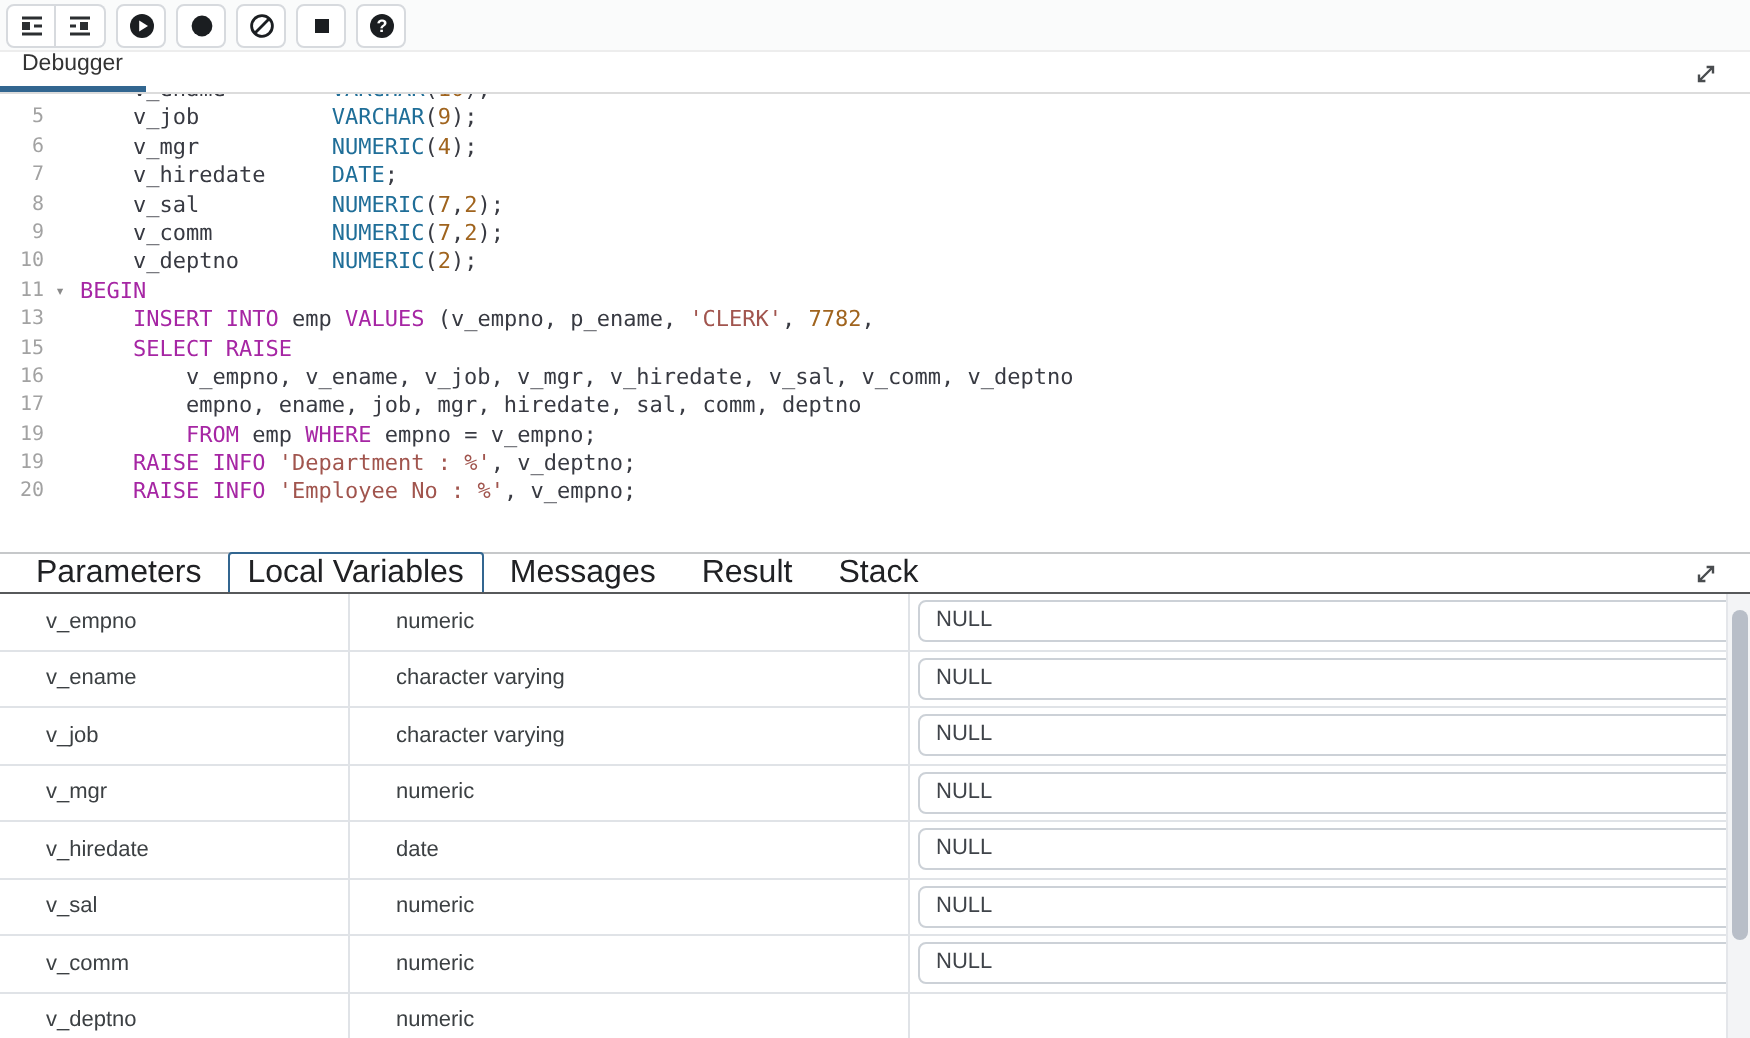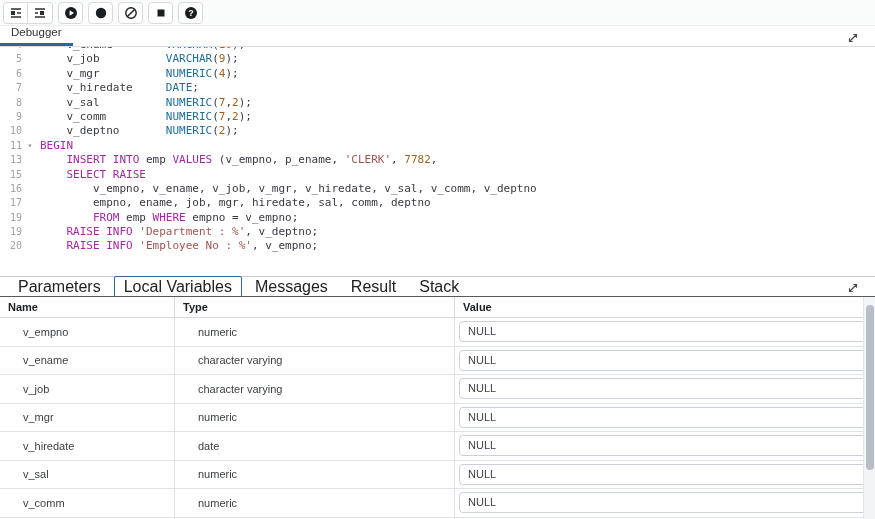--- a/index.html
+++ b/index.html
@@ -172,25 +172,20 @@
         <div class="btab">Stack</div>
       </div>
     <div class="expand-btn">
       <svg width="12" height="12">
         <path d="M2.5 9.5 L9.5 2.5 M6.3 2.5 H9.5 V5.7 M2.5 6.3 V9.5 H5.7" stroke="#4a4d50" stroke-width="1.2" fill="none"></path>
       </svg>
     </div>
   </div>
 
   <div class="grid">
-    <div class="grid-header">
-        <div class="gh-cell col-name">Name</div>
-        <div class="gh-cell col-type">Type</div>
-        <div class="gh-cell col-value">Value</div>
-      </div>
     <div class="grid-body">
         <div class="grid-row">
           <div class="gc col-name">v_empno</div>
           <div class="gc col-type">numeric</div>
           <div class="gc col-value">
             <div class="value-input">NULL</div>
           </div>
         </div>
         <div class="grid-row">
           <div class="gc col-name">v_ename</div>

